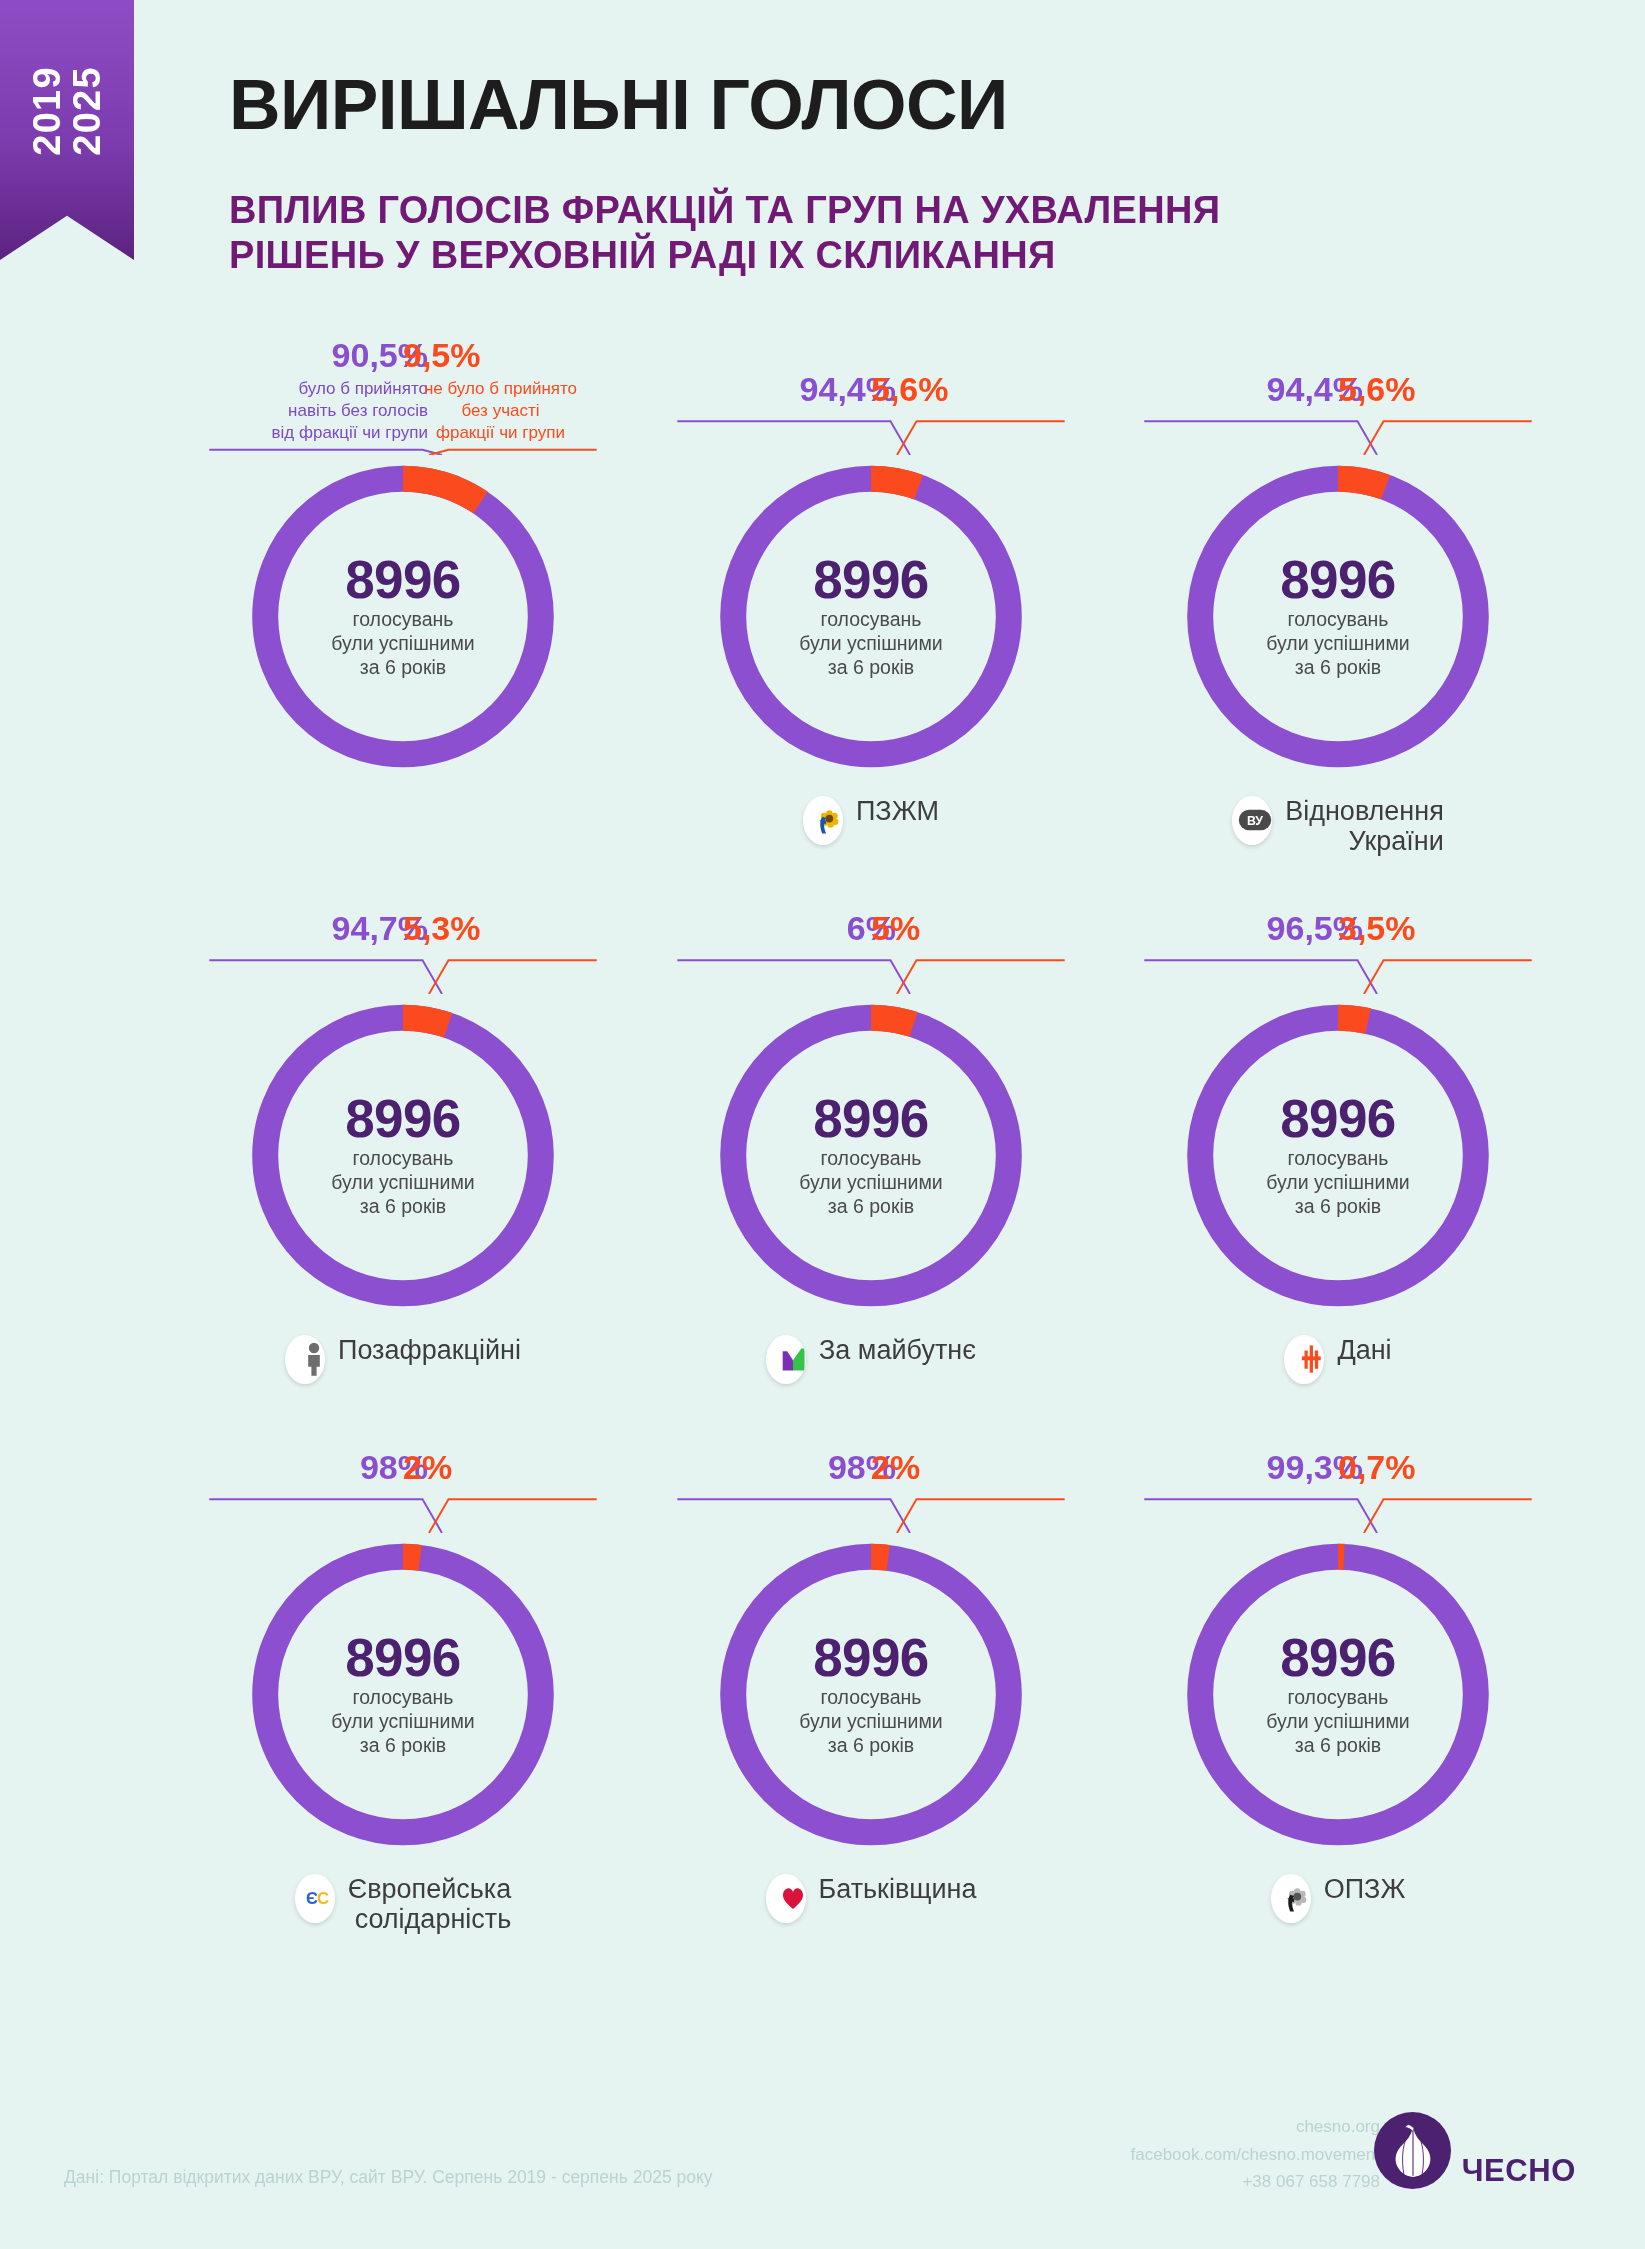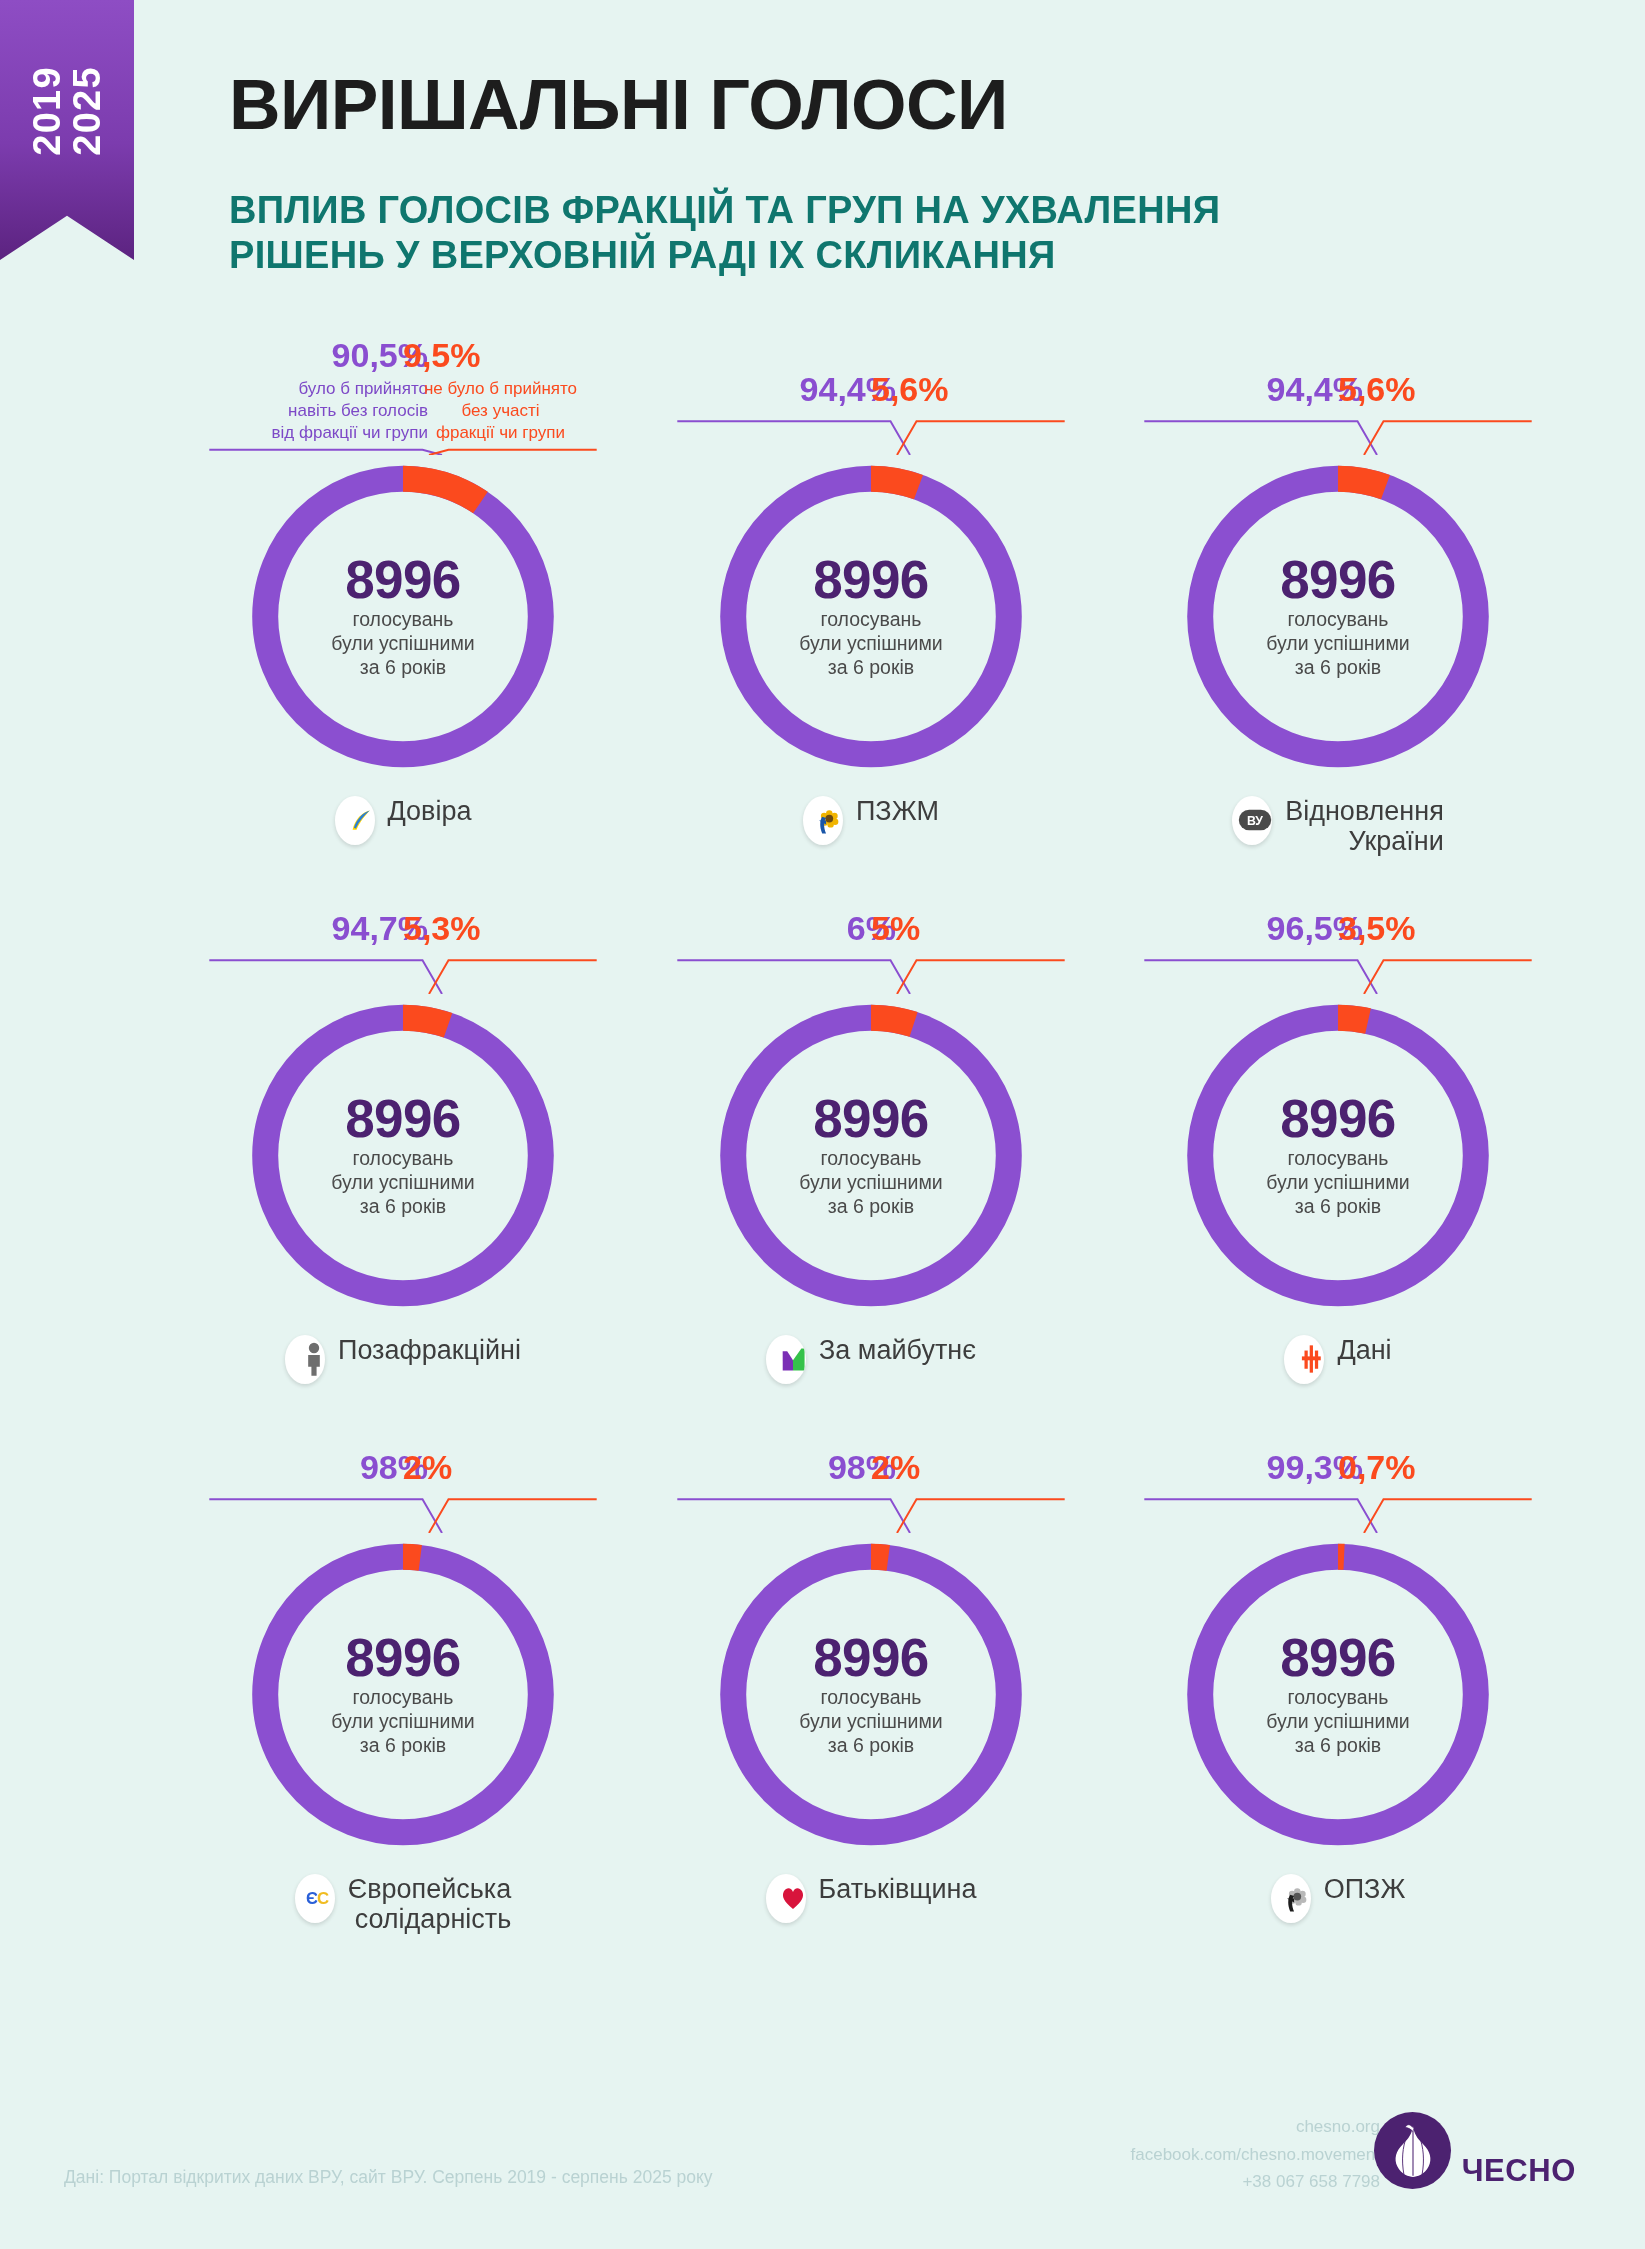--- a/index.html
+++ b/index.html
@@ -32,21 +32,21 @@
   
   .title {
     position: absolute; left: 229px; top: 70px;
     font-size: 70px; font-weight: 800; color: #1d1d1d;
     letter-spacing: -0.6px; line-height: 1; white-space: nowrap;
     font-family: "Liberation Sans", sans-serif;
     transform: scaleX(1.02); transform-origin: left center;
   }
   .subtitle {
     position: absolute; left: 229px; top: 188px; width: 1338px;
-    font-size: 38px; font-weight: 700; color: #0f766e;
+    font-size: 38px; font-weight: 700; color: #701a75;
     line-height: 1.18; letter-spacing: 0.3px;
     font-family: "Liberation Sans", sans-serif;
   }
 
   
   .grid { position: absolute; left: 0; top: 338px; width: 1646px; }
   .row { position: relative; height: 539px; }
   .cell { position: absolute; top: 0; width: 468px; height: 539px; }
   .cell.c0 { left: 169px; }
   .cell.c1 { left: 637px; }
@@ -166,29 +166,20 @@
               <path d="M 250.00 38.00 A 212 212 0 0 1 369.16 74.66" fill="none" stroke="#fb4a1e" stroke-width="40"></path>
             </svg>
             <div class="donut-center">
               <div class="big-num">8996</div>
               <div class="sub-lines">
                 <div>голосувань</div>
                 <div>були успішними</div>
                 <div>за 6 років</div>
               </div>
             </div>
-          </div>
-          <div class="party">
-            <div class="party-badge">
-              <svg width="29" height="29" viewBox="0 0 44 44">
-                <path d="M10 36 C14 20 24 10 36 7 C30 14 22 22 16 36 Z" fill="#ffd400"></path>
-                <path d="M12 33 C17 19 26 10 36 7 C27 15 20 23 15 34 Z" fill="#2a7fd4"></path>
-              </svg>
-            </div>
-            <div class="party-name">Довіра</div>
           </div>
         </div>
         <div class="cell c1">
           <div class="callouts">
             <div class="pct left" style="top: 34px;">94,4%</div>
             <div class="pct right" style="top: 34px;">5,6%</div>
             <svg class="leader" viewBox="0 0 720 180">
               <path d="M 62 128 H 390 L 420 180" stroke="#8a4ed0" stroke-width="3" fill="none"></path>
               <path d="M 658 128 H 430 L 400 180" stroke="#fb4a1e" stroke-width="3" fill="none"></path>
             </svg>

